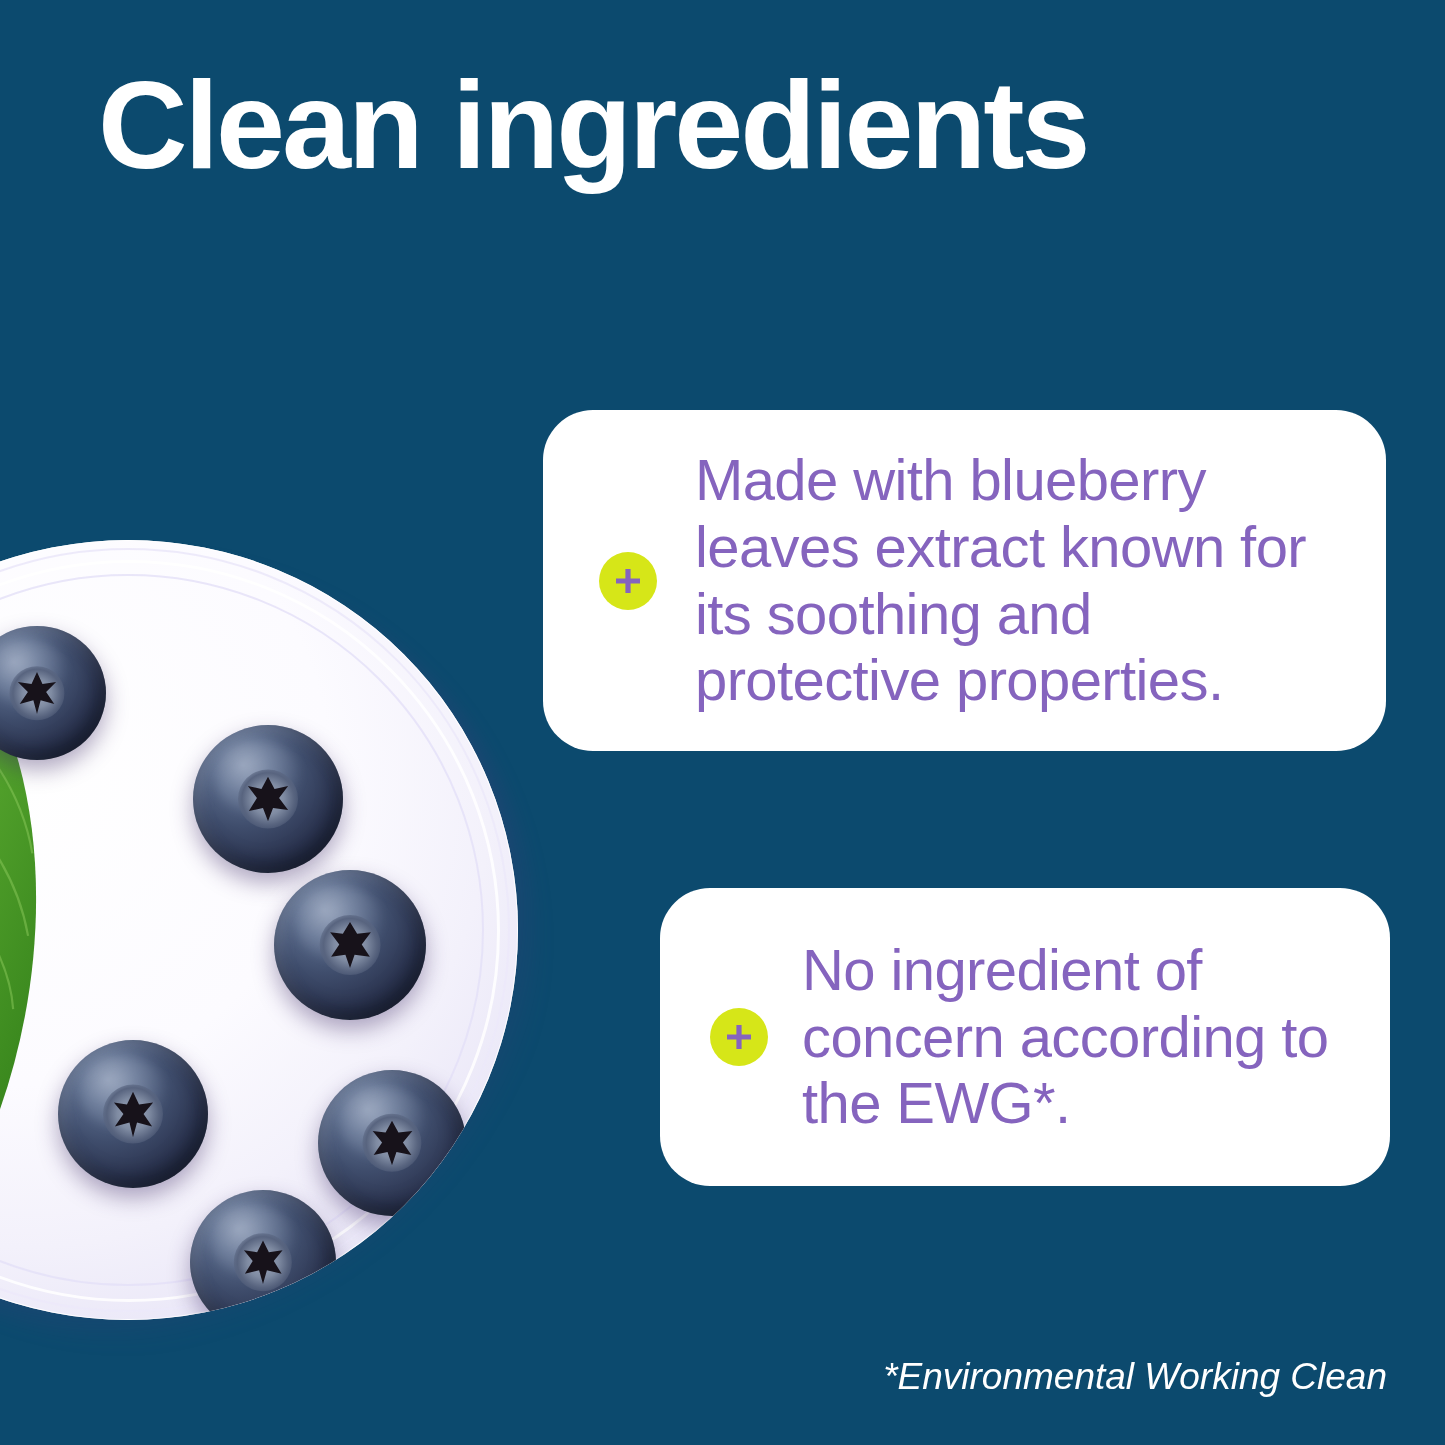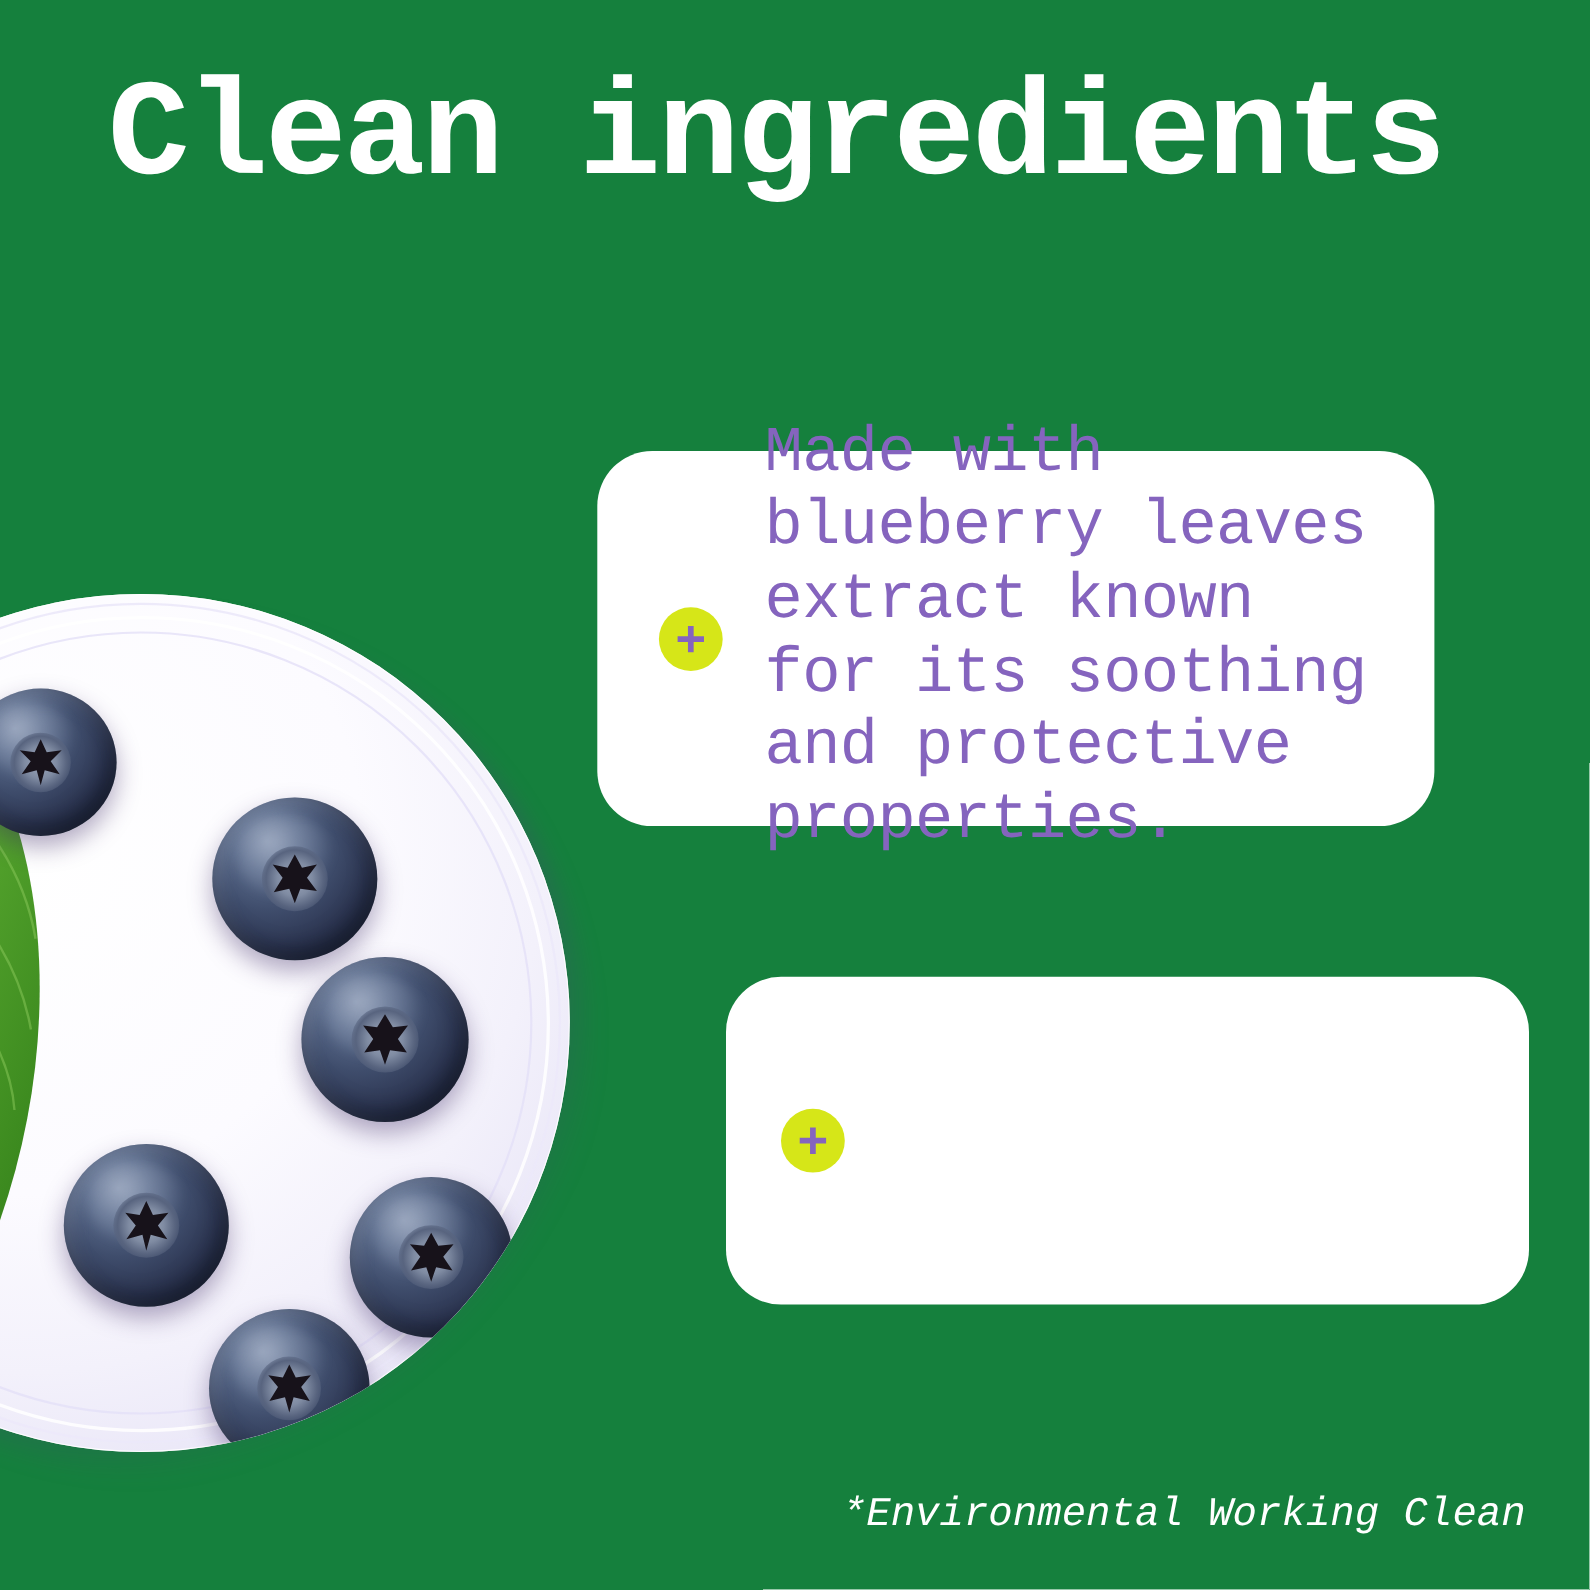--- a/index.html
+++ b/index.html
@@ -5,22 +5,22 @@
   html, body {
     margin: 0;
     padding: 0;
     background: #ffffff;
   }
   #canvas {
     position: relative;
     width: 1445px;
     height: 1445px;
     overflow: hidden;
-    font-family: Liberation Mono, monospace;
-    background: #15803d;
+    font-family: Liberation Sans, sans-serif;
+    background: #0c4a6e;
   }
 
   
   #page-title {
     position: absolute;
     left: 98px;
     top: 62px;
     width: 1100px;
     font-size: 124px;
     font-weight: 700;
@@ -125,21 +125,21 @@
 
   
   .info-card {
     position: absolute;
     background: #ffffff;
     border-radius: 50px;
     display: flex;
     align-items: center;
     box-sizing: border-box;
   }
-  #card-1 { left: 543px; top: 410px;  width: 761px; height: 341px; padding: 0 44px 0 56px; }
+  #card-1 { left: 543px; top: 410px;  width: 843px; height: 341px; padding: 0 44px 0 56px; }
   #card-2 { left: 660px; top: 888px;  width: 730px; height: 298px; padding: 0 40px 0 50px; }
 
   .plus-badge {
     flex: 0 0 auto;
     width: 58px;
     height: 58px;
     border-radius: 50%;
     background: #d6e618;
     display: flex;
     align-items: center;
@@ -300,17 +300,18 @@
     </span>
     <span class="card-text">Made with blueberry leaves extract known for its soothing and protective properties.</span>
   </div>
 
   <div class="info-card" id="card-2">
     <span class="plus-badge">
       <svg width="30" height="30" viewBox="0 0 30 30" aria-hidden="true">
         <path d="M12.4 3 h5.2 v9.4 H27 v5.2 h-9.4 V27 h-5.2 v-9.4 H3 v-5.2 h9.4 Z" fill="#8564be"></path>
       </svg>
     </span>
+    <span class="card-text">No ingredient of concern according to the EWG*.</span>
   </div>
 
   <div id="footnote">*Environmental Working Clean</div>
 
 </div>
 
 </body></html>

